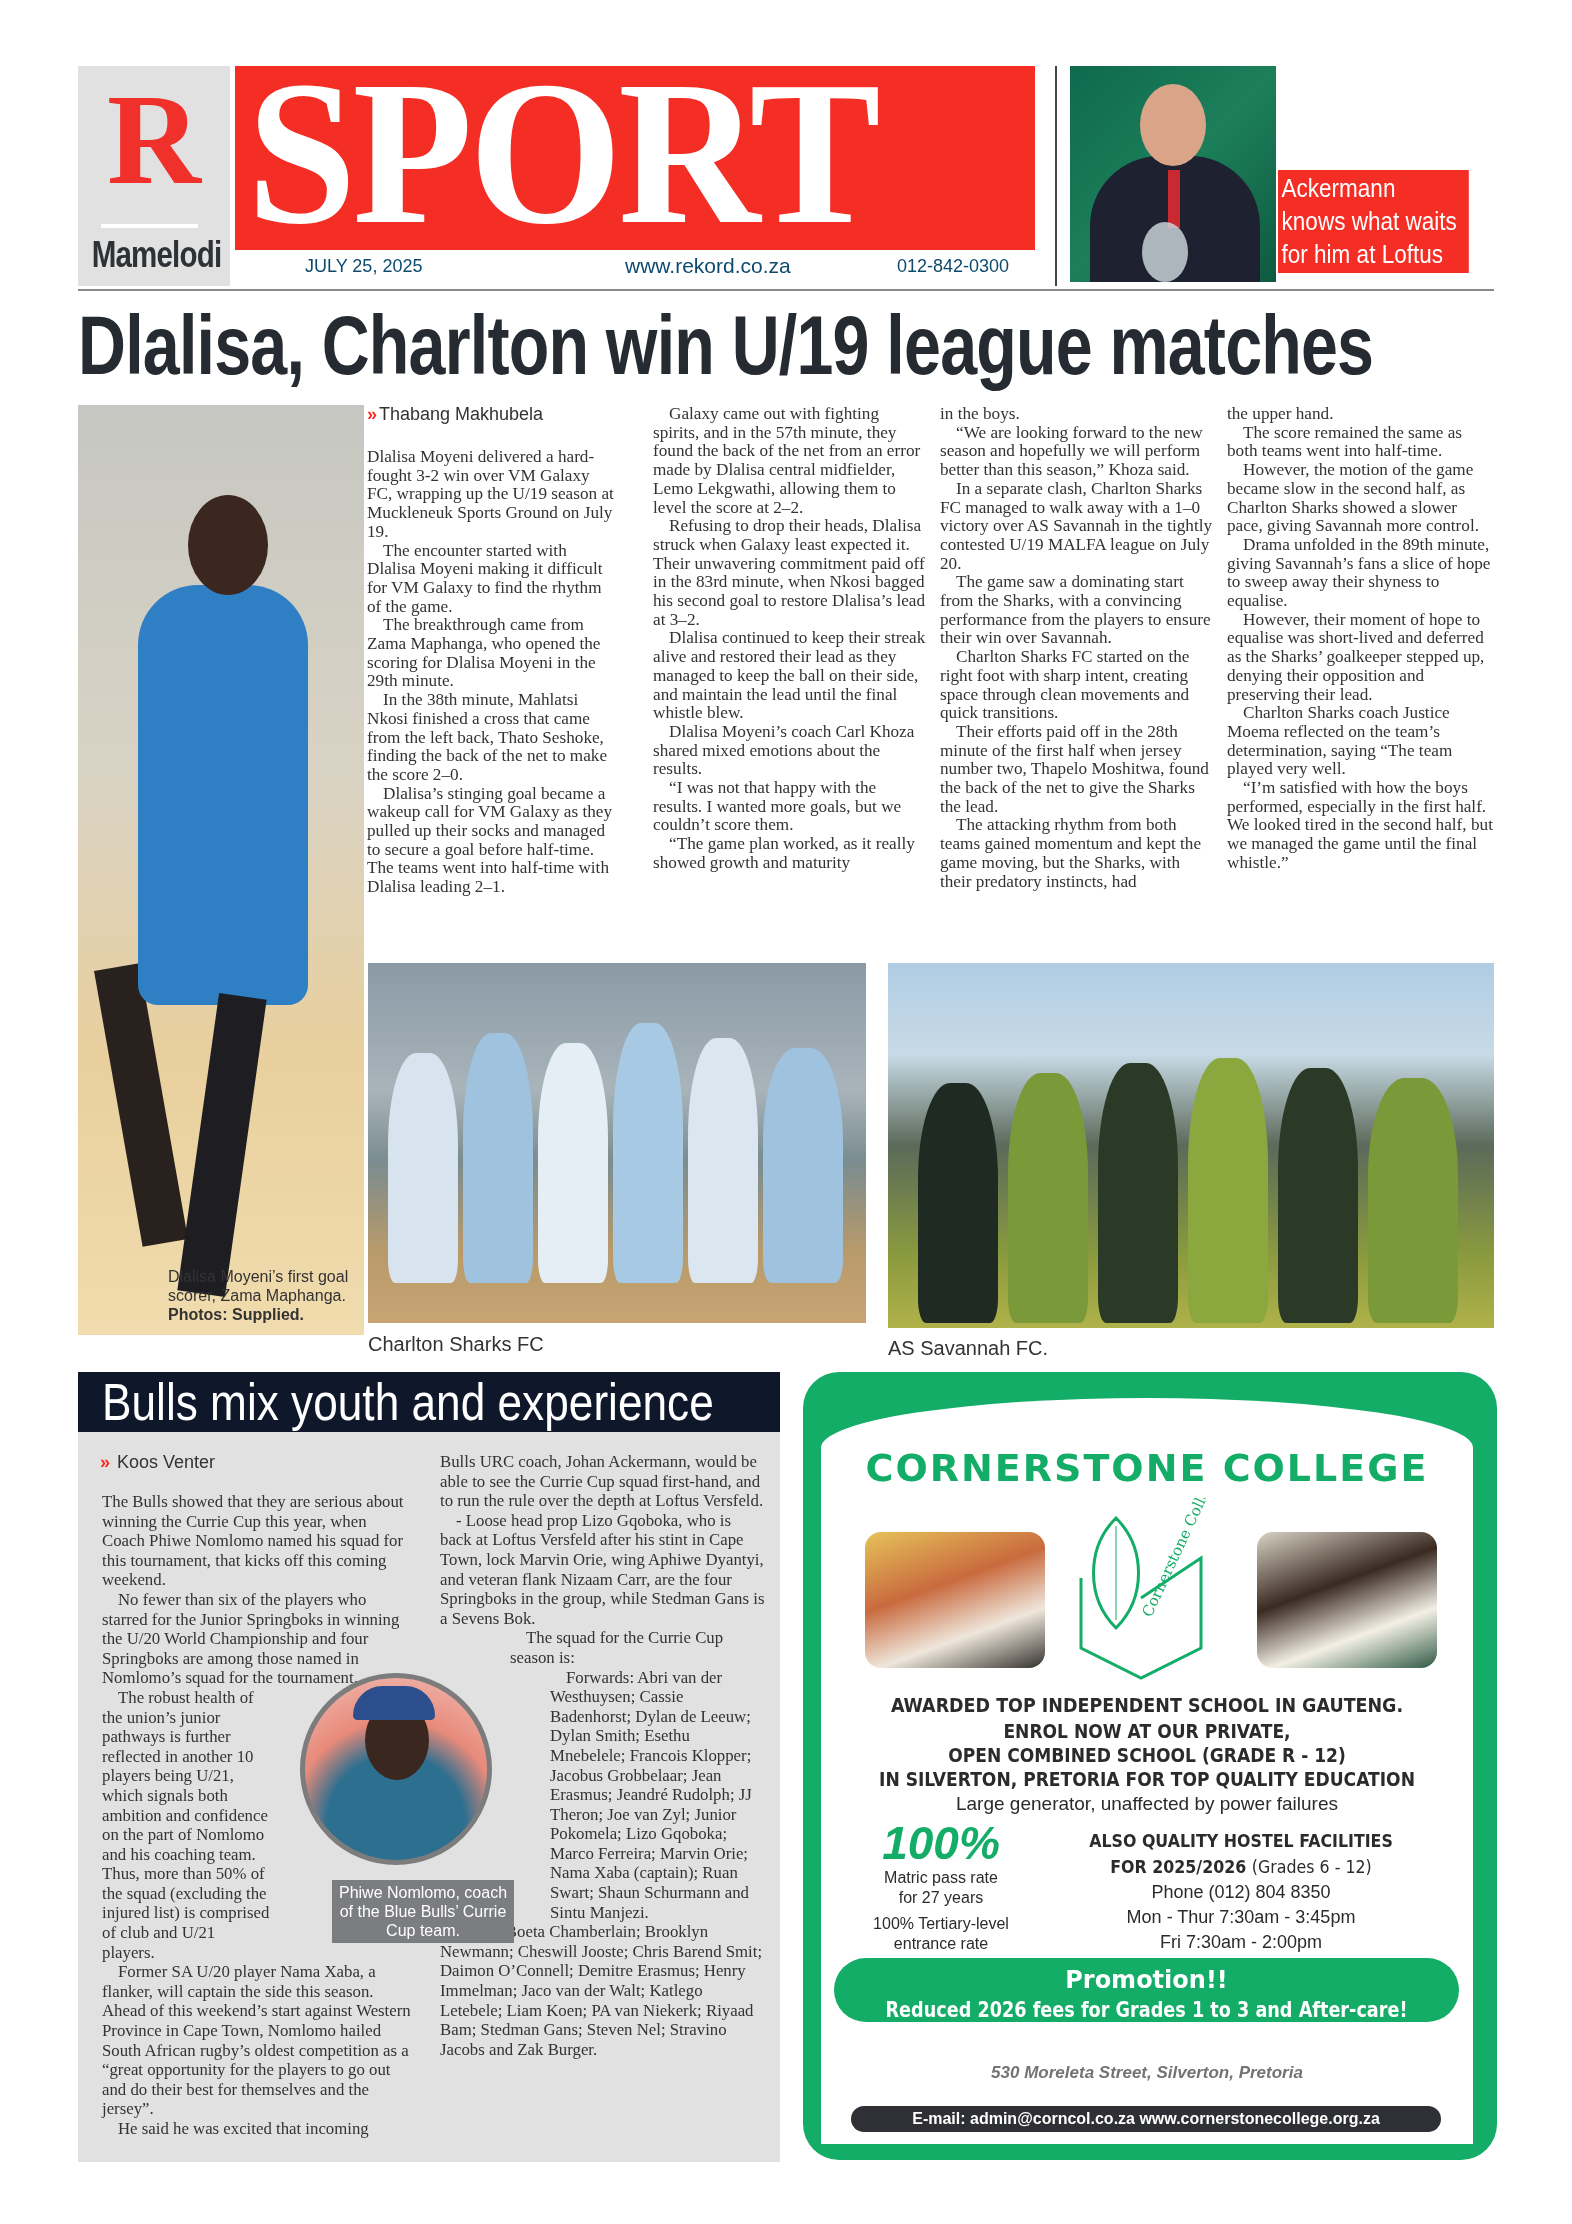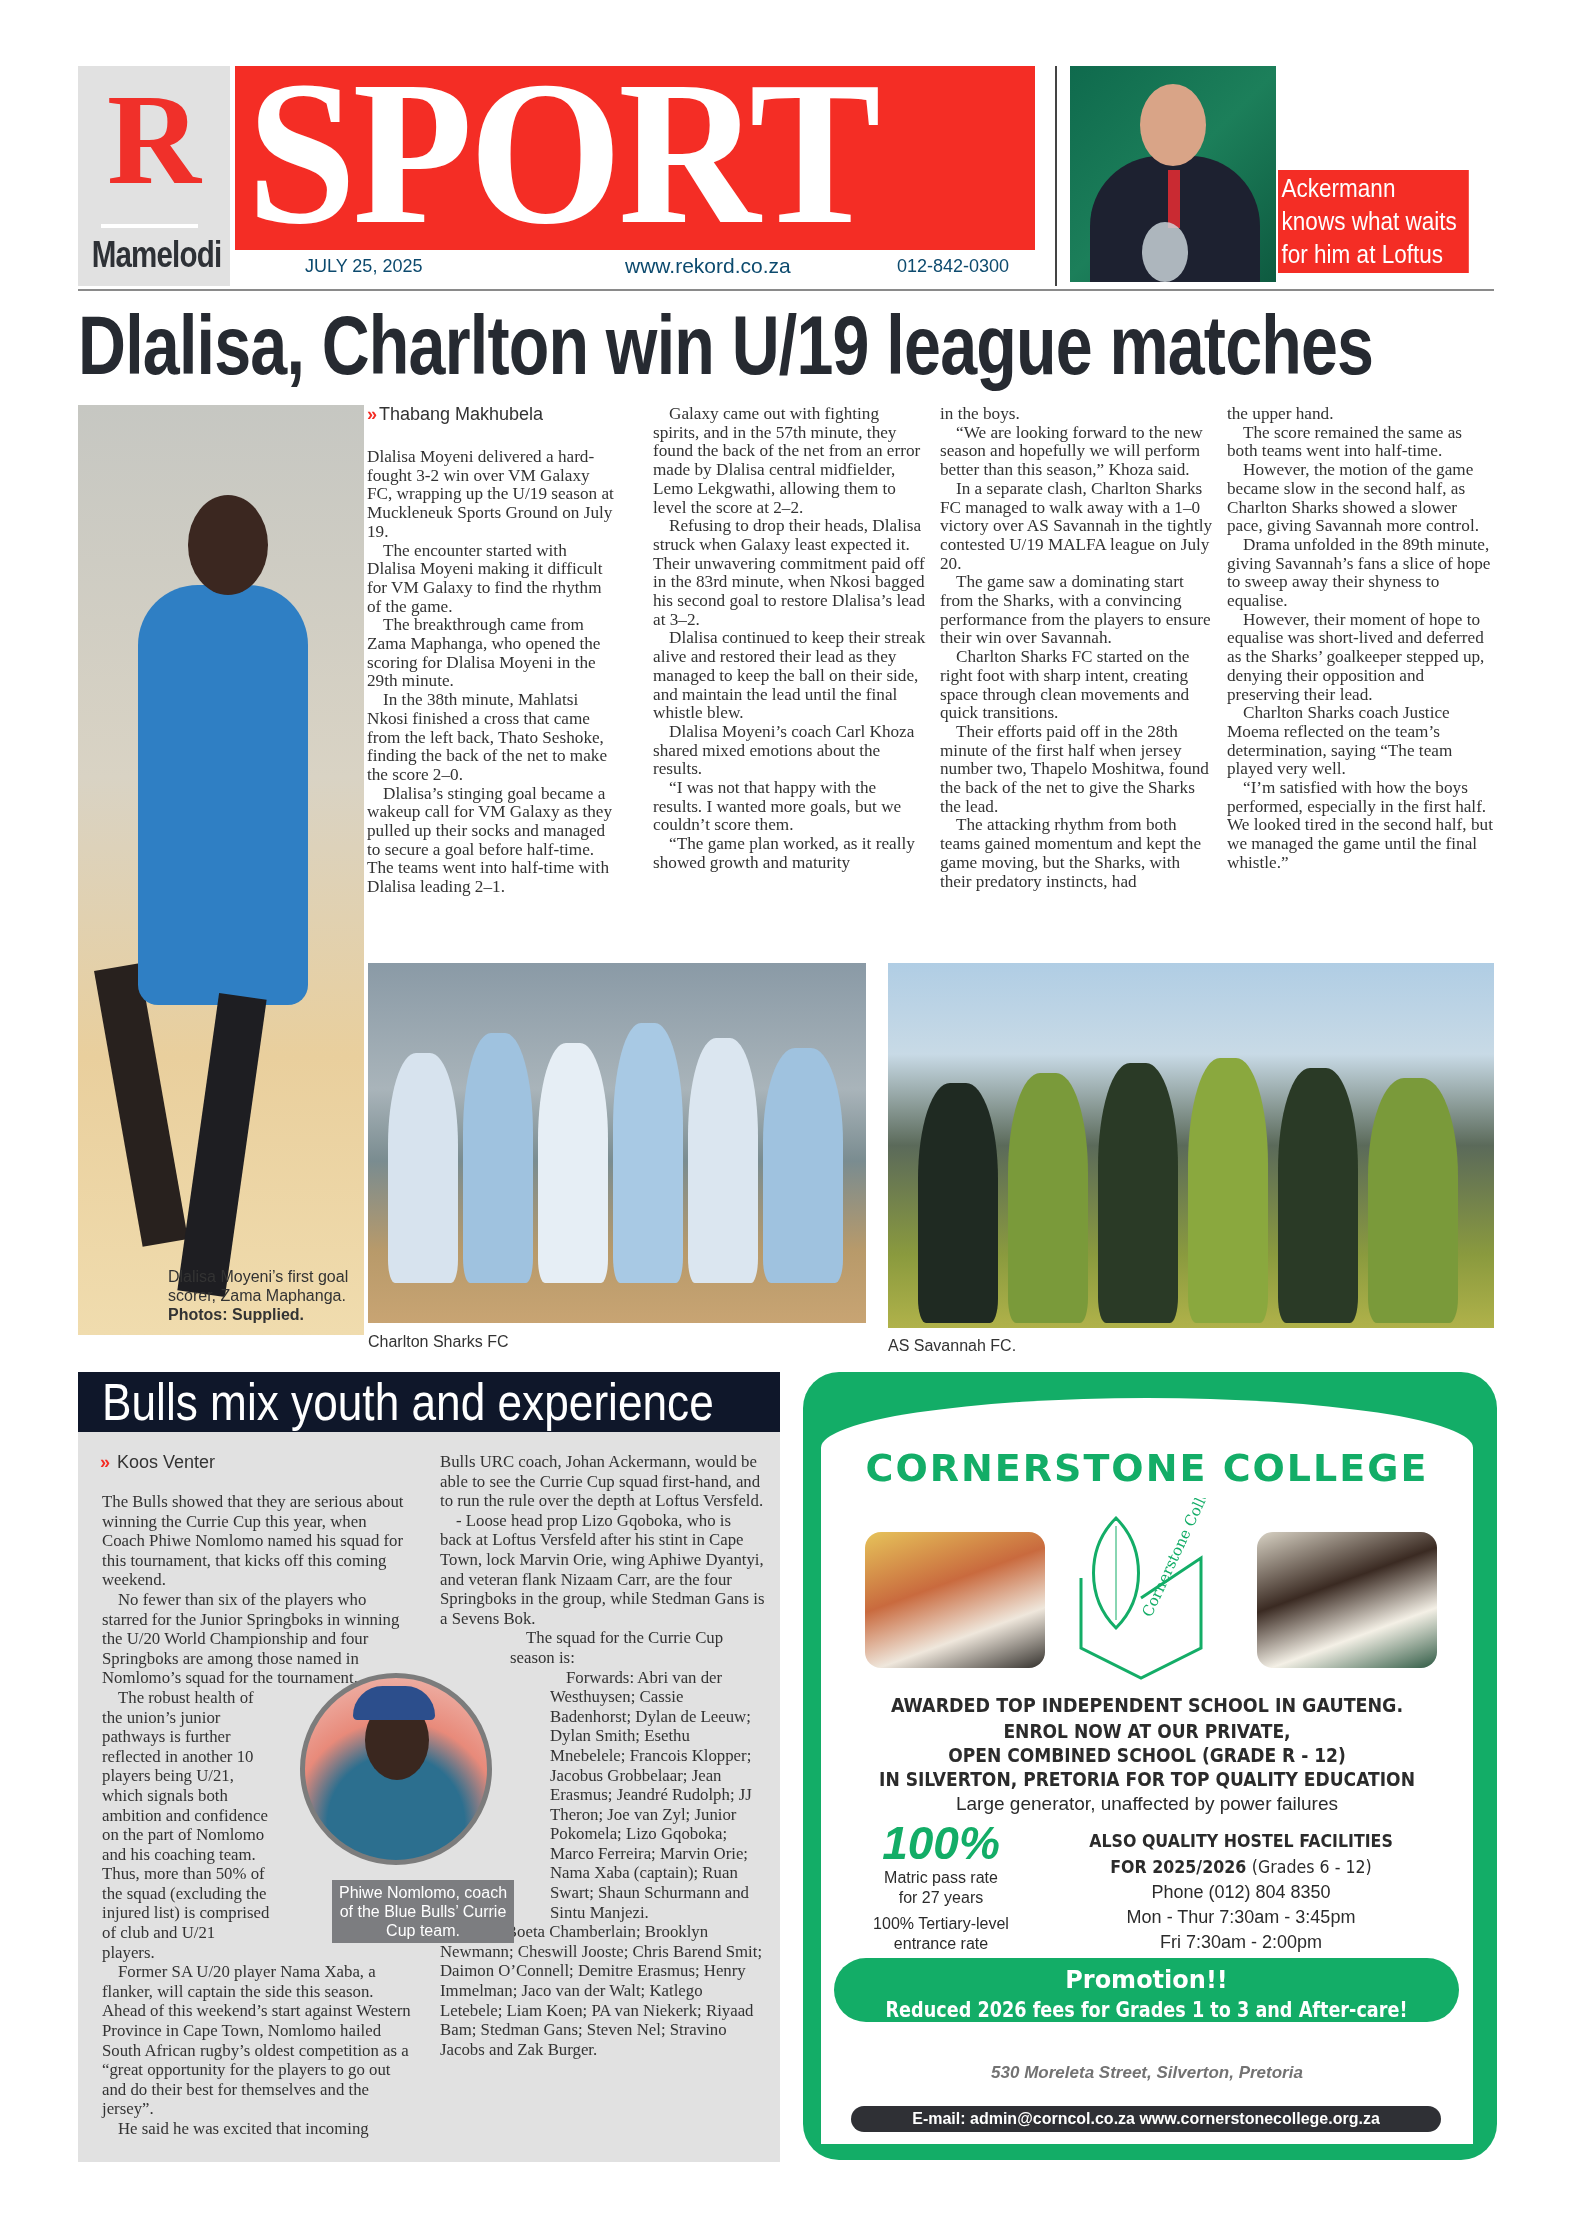--- a/index.html
+++ b/index.html
@@ -46,21 +46,21 @@
   .col p.first { text-indent: 0; }
   .col1 { left: 367px; top: 448px; width: 250px; }
   .col2 { left: 653px; top: 405px; width: 275px; }
   .col3 { left: 940px; top: 405px; width: 275px; }
   .col4 { left: 1227px; top: 405px; width: 268px; }
 
   
   .team1 { left: 368px; top: 963px; width: 498px; height: 360px; background: linear-gradient(180deg,#8a9aa6 0%,#a9b4ba 35%,#7a8c90 55%,#b89a6a 80%,#c8a473 100%); overflow: hidden; }
   .team2 { left: 888px; top: 963px; width: 606px; height: 365px; background: linear-gradient(180deg,#b0cde4 0%,#c8dae6 25%,#5b6a5a 50%,#8a9a3e 80%,#b0b24a 100%); overflow: hidden; }
   .player { position: absolute; border-radius: 40% 40% 10% 10%; }
-  .cap { font-family: "Liberation Sans", sans-serif; font-size: 16px; color: #333; }
+  .cap { font-family: "Liberation Sans", sans-serif; font-size: 20px; color: #333; }
   .cap1 { left: 368px; top: 1333px; }
   .cap2 { left: 888px; top: 1337px; }
 
   
   .bulls-box { left: 78px; top: 1372px; width: 702px; height: 790px; background: #e1e1e1; }
   .bulls-head { left: 78px; top: 1372px; width: 702px; height: 60px; background: #0f172a; }
   .bulls-head span { position: absolute; left: 24px; top: 2px; font-family: "Liberation Sans", sans-serif; font-size: 52px; line-height: 56px; color: #fff; white-space: nowrap; transform: scaleX(0.85); transform-origin: left; }
   .bulls-byline { left: 100px; top: 1452px; }
   .bcol { font-family: "Liberation Serif", serif; font-size: 16.8px; line-height: 19.6px; color: #333; }
   .bcol p { text-indent: 16px; }

